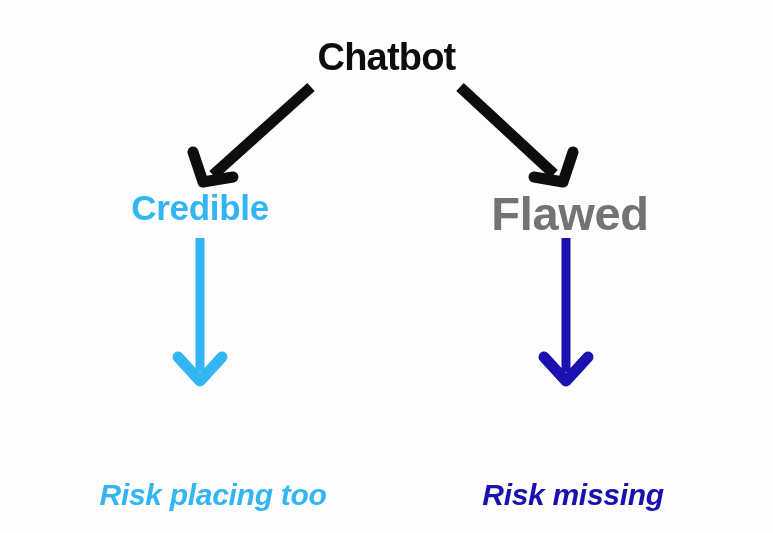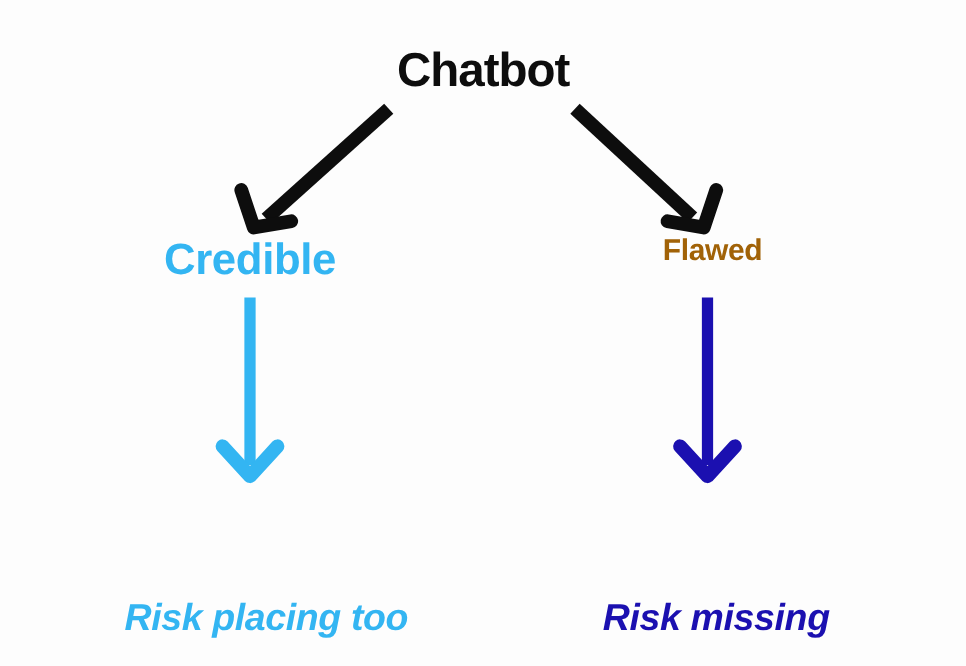--- a/index.html
+++ b/index.html
@@ -47,22 +47,22 @@
     left: 40px;
     width: 320px;
     top: 188px;
     font-size: 35px;
     color: #33b5f2;
   }
   #branch-label-right {
     left: 410px;
     width: 320px;
     top: 188px;
-    font-size: 24px;
-    color: #a16207;
+    font-size: 47px;
+    color: #737373;
   }
   #outcome-left {
     left: 43px;
     width: 340px;
     top: 400px;
     font-size: 30px;
     color: #33b5f2;
     line-height: 1.27;
   }
   #outcome-right {

